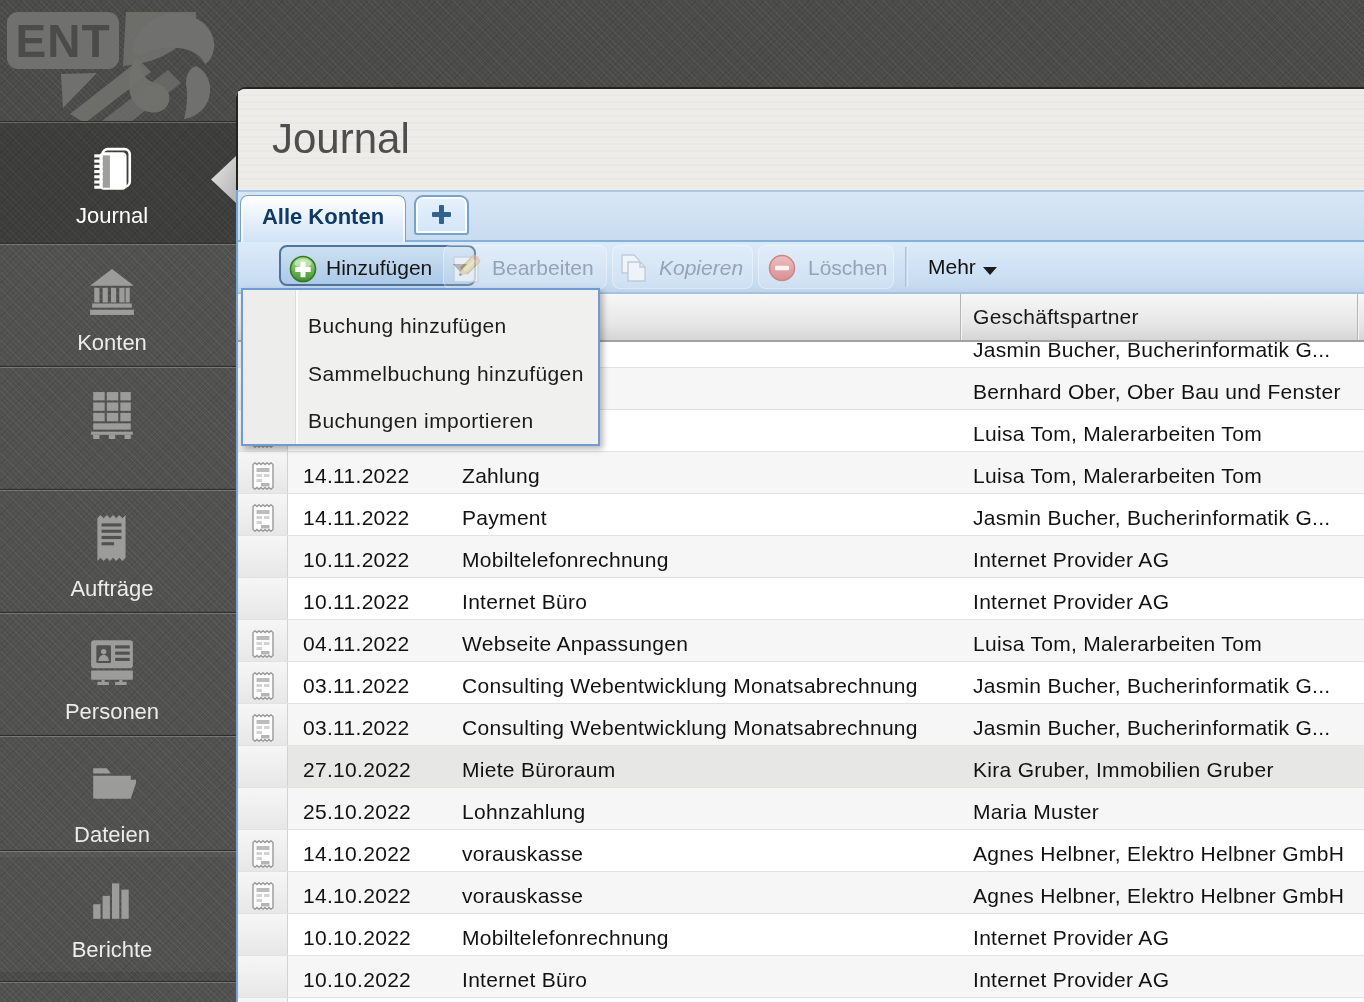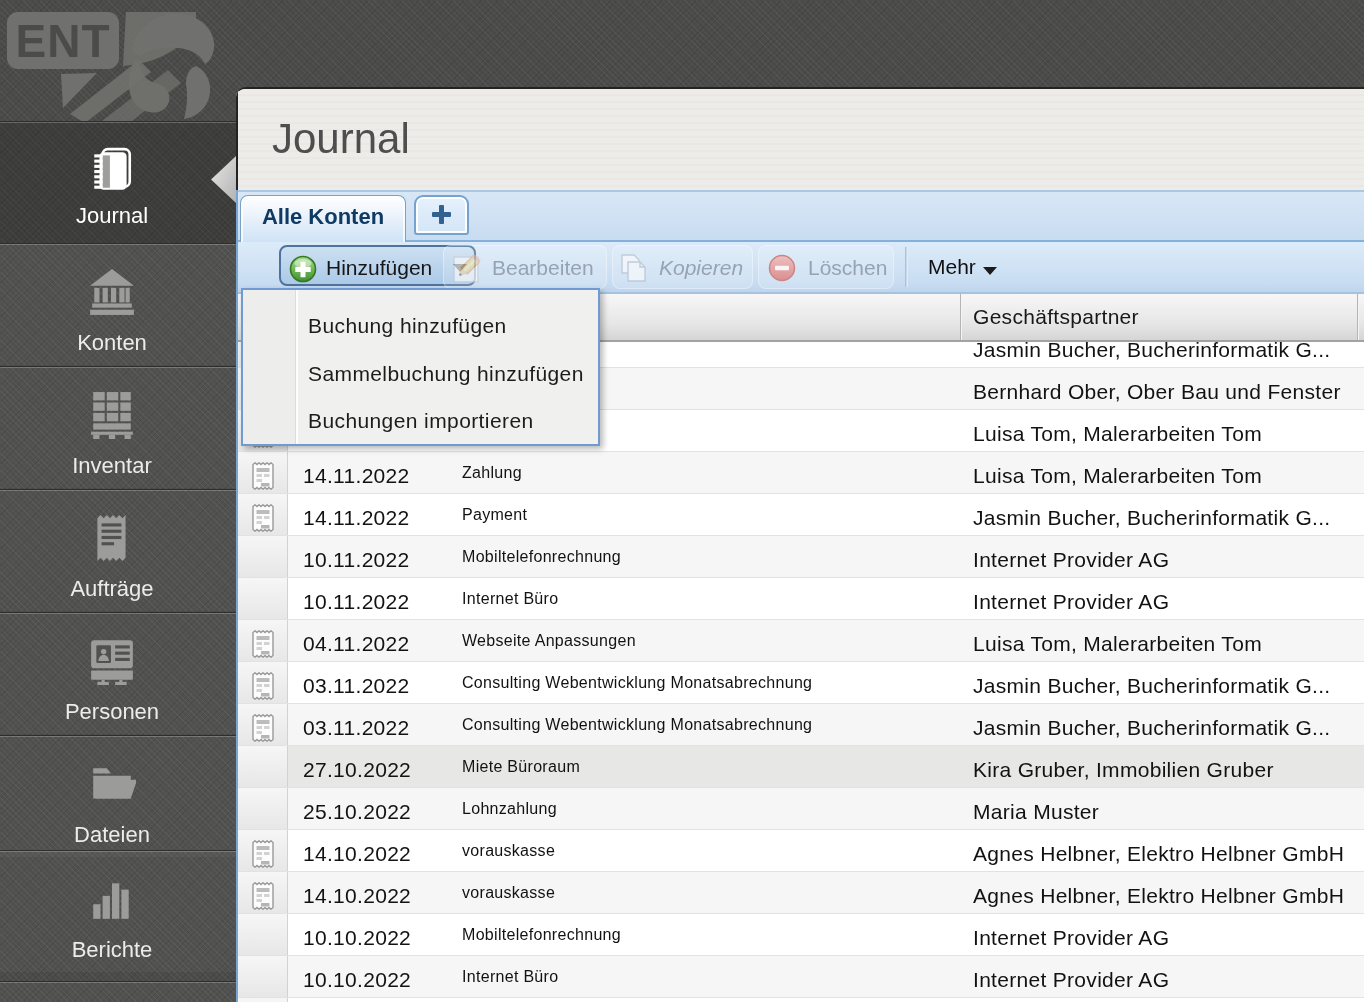--- a/index.html
+++ b/index.html
@@ -109,21 +109,21 @@
 .row.alt { background:#f6f6f6; }
 .row.sel { background:#e7e7e6; }
 .row .sep { position:absolute; left:0; bottom:0; width:1128px; height:1px; background:#e2e2e2;}
 .icell {
   position:absolute; left:0; top:0; width:52px; height:42px;
   background:linear-gradient(180deg,#f6f6f6,#e7e7e7);
   border-right:1px solid #d2d2d2;
   border-bottom:1px solid #dadada;
 }
 .row .d { position:absolute; left:67px; top:12px; font-size:21px; color:#121212; letter-spacing:0.3px; }
-.row .t { position:absolute; left:226px; top:12px; font-size:16px; color:#121212; letter-spacing:0.3px; }
+.row .t { position:absolute; left:226px; top:12px; font-size:21px; color:#121212; letter-spacing:0.3px; }
 .row .p { position:absolute; left:737px; top:12px; font-size:21px; color:#121212; white-space:nowrap; letter-spacing:0.3px; }
 
 #menu {
   position:absolute; left:5px; top:199px; width:359px; height:158px;
   background:#f0f0ef;
   border:2px solid #6f9bd2;
   box-shadow:3px 3px 6px rgba(0,0,0,0.28);
   z-index:50;
 }
 #menu .gut { position:absolute; left:0; top:0; width:53px; height:154px; background:#ededec; border-right:1px solid #dcdcdc; box-shadow:1px 0 0 #fdfdfd, 2px 0 0 #fdfdfd;}
@@ -192,21 +192,20 @@
         <rect x="4" y="21" width="11" height="8"></rect>
         <rect x="17" y="21" width="11" height="8"></rect>
         <rect x="30" y="21" width="10" height="8"></rect>
         <rect x="4" y="31" width="36" height="6"></rect>
         <rect x="2" y="39" width="40" height="3"></rect>
         <rect x="4" y="42" width="6" height="4"></rect>
         <rect x="19" y="42" width="6" height="4"></rect>
         <rect x="34" y="42" width="6" height="4"></rect>
       </g>
     </svg>
-    <div class="slabel">Inventar</div>
   </div>
   <div class="sitem" style="top:489px">
     <svg class="sicon" viewBox="0 0 44 46">
       <g fill="#9c9c9a">
         <polygon points="8,4 11,1 14,4 17,1 20,4 23,1 26,4 29,1 32,4 35,1 35,42 32,45 29,42 26,45 23,42 20,45 17,42 14,45 11,42 8,45"></polygon>
       </g>
       <g fill="#51514f">
         <rect x="12" y="9" width="19" height="3"></rect>
         <rect x="12" y="15" width="19" height="3"></rect>
         <rect x="12" y="21" width="19" height="3"></rect>

